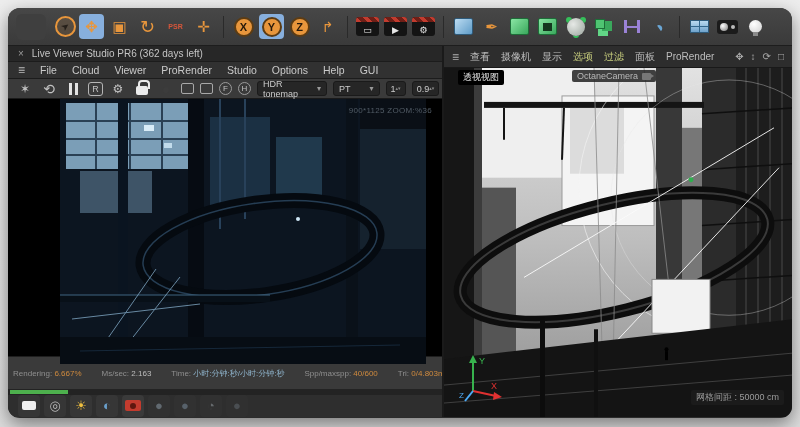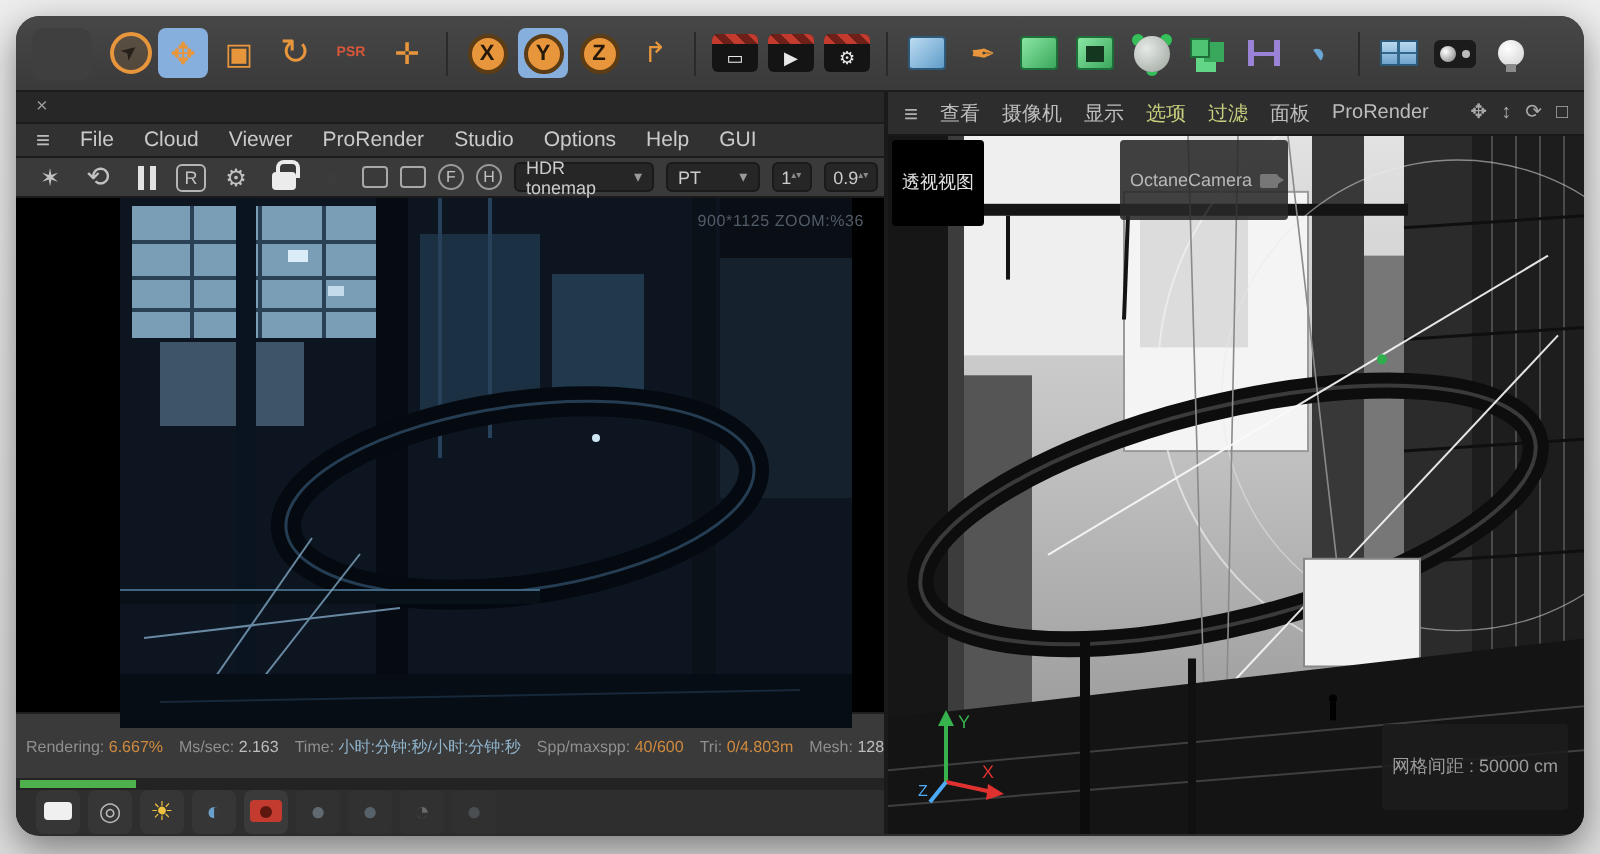--- a/index.html
+++ b/index.html
@@ -61,41 +61,41 @@
   .spin { height:15px; width:34px; background:#262626; border:1px solid #1a1a1a; border-radius:3px; color:#cccccc; font-size:9px; display:flex; align-items:center; justify-content:space-between; padding:0 4px; }
   .spin .ud { display:flex; flex-direction:column; font-size:5px; color:#8a8a8a; line-height:.9; }
 
   .lv-canvas { height:265px; background:#000; position:relative; }
   .lv-canvas svg { position:absolute; left:52px; top:0; }
   .overlay-res { position:absolute; top:7px; right:10px; color:#525c66; font-size:8px; letter-spacing:.3px; }
   .tabs { position:absolute; left:6px; bottom:2px; display:flex; gap:3px; }
   .tab { background:#3b3b3b; color:#9c9c9c; font-size:8px; padding:1px 7px; border-radius:2px; border:1px solid #2a2a2a; }
   .tab.on { background:#4a4a4a; color:#cfcfcf; }
 
-  .lv-status { height:16px; background:#3a3a3a; display:flex; align-items:center; gap:8px; padding:16px 5px; font-size:8px; color:#8f8f8f; white-space:nowrap; overflow:hidden; border-top:1px solid #1e1e1e; }
+  .lv-status { height:16px; background:#3a3a3a; display:flex; align-items:center; gap:20px; padding:16px 5px; font-size:8px; color:#8f8f8f; white-space:nowrap; overflow:hidden; border-top:1px solid #1e1e1e; }
   .lv-status b { font-weight:normal; color:#8f8f8f; }
   .lv-status i { font-style:normal; }
   .vo { color:#cf8a3e; } .vb { color:#8fb4cc; } .vp { color:#bdbdbd; }
   .lv-progress { height:6px; background:#232323; position:relative; }
   .lv-progress i { position:absolute; left:2px; top:1px; width:58px; height:4px; background:#4db04d; display:block; }
   .lv-bottom { flex:1; background:#2e2e2e; display:flex; align-items:center; gap:4px; padding:0 10px; }
   .bi { width:22px; height:22px; background:#363636; border-radius:4px; display:flex; align-items:center; justify-content:center; font-size:13px; color:#b8b8b8; flex:0 0 auto; }
   .bi .pill { width:14px; height:9px; background:#f0f0f0; border-radius:2px; }
   .bi.red { background:#3a3a3a; } .bi.red .cam { width:16px; height:11px; background:#c23b2e; border-radius:2px; position:relative; }
   .bi.red .cam:after { content:""; position:absolute; top:2.5px; left:5px; width:6px; height:6px; border-radius:50%; background:#5e170f; }
   .bi.dim { opacity:.45; }
 
   
   .vp-menu { height:22px; background:#2d2d2d; border-bottom:1px solid #191919; display:flex; align-items:center; gap:11px; padding:0 8px; font-size:10px; color:#bdbdbd; }
   .vp-menu .burger { font-size:12px; color:#b0b0b0; }
   .vp-menu .hl { color:#c9cf7e; }
   .vp-nav { margin-left:auto; display:flex; gap:7px; color:#a8a8a8; font-size:10px; }
   .vp-view { flex:1; position:relative; background:#9a9a9a; overflow:hidden; }
   .vp-view > svg.scene { position:absolute; inset:0; }
-  .lbl { position:absolute; font-size:9px; padding:15px 5px; border-radius:2px; }
+  .lbl { position:absolute; font-size:9px; padding:1px 5px; border-radius:2px;margin-left:12px; }
   .lbl.view { left:2px; top:2px; background:#000; color:#e0e0e0; }
   .lbl.cam { left:116px; top:2px; background:rgba(40,40,40,.88); color:#b8b8b8; display:flex; gap:4px; align-items:center; }
   .lbl.cam .mini { width:9px; height:7px; background:#777; border-radius:1px; position:relative; }
   .lbl.cam .mini:after { content:""; position:absolute; right:-3px; top:1px; border-left:3px solid #777; border-top:2px solid #0000; border-bottom:2px solid #0000; }
   .lbl.grid { right:8px; bottom:12px; background:rgba(28,28,28,.85); color:#9c9c9c; }
   .gizmo { position:absolute; left:14px; bottom:12px; }
 </style>
 </head>
 <body>
 
@@ -164,20 +164,21 @@
         <span class="bulb"></span>
       </span>
   </div>
 
   <div class="main">
 
     <div class="left">
 
       <div class="lv-title">
         <span class="x">×</span>
+        <span>Live Viewer Studio PR6 (362 days left)</span>
       </div>
 
       <div class="lv-menu">
         <span class="burger">≡</span>
         <span>File</span>
         <span>Cloud</span>
         <span>Viewer</span>
         <span>ProRender</span>
         <span>Studio</span>
         <span>Options</span>

